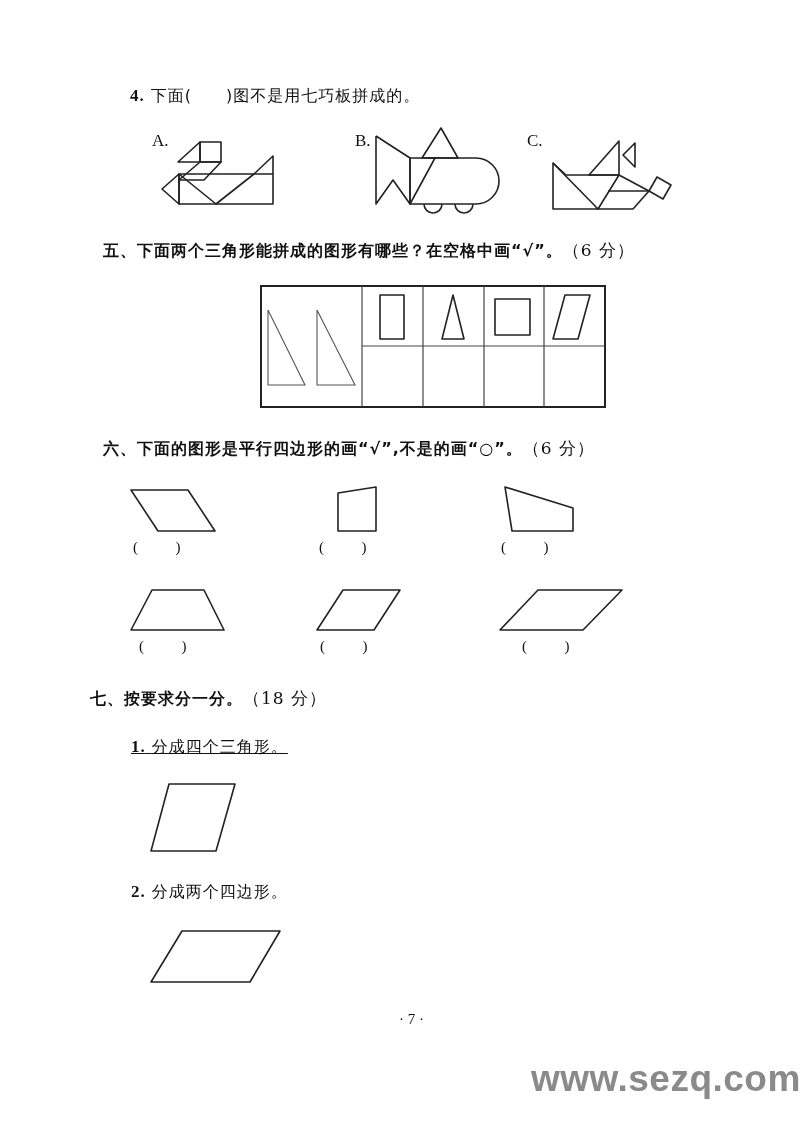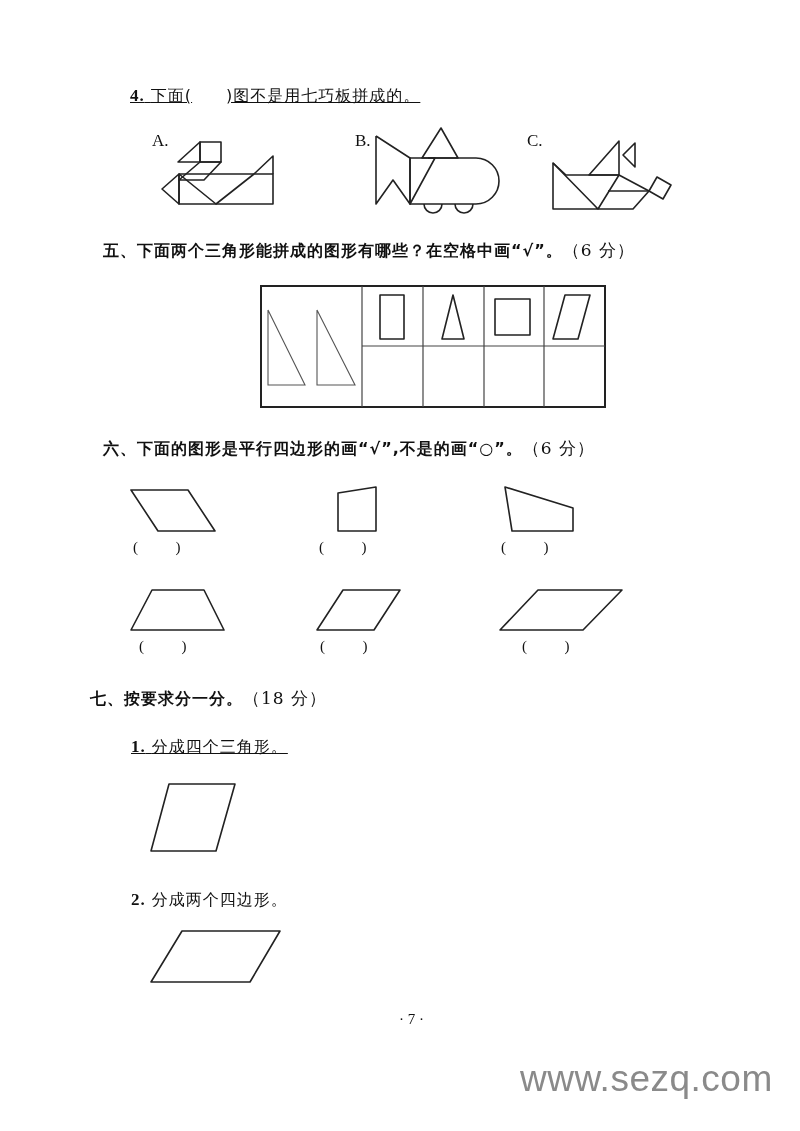--- a/index.html
+++ b/index.html
@@ -14,21 +14,21 @@
   .paren { font-family: "Liberation Serif", serif; font-size: 15px; white-space: pre; }
   svg { position: absolute; overflow: visible; }
   .fig { fill: none; stroke: #222; stroke-width: 1.6; stroke-linejoin: round; }
   .thin { fill: none; stroke: #555; stroke-width: 1.1; }
   .page-num { font-family: "Liberation Serif", serif; font-size: 15px; }
   .watermark { font-family: "Liberation Sans", sans-serif; font-size: 37px; color: #8a8a8a; letter-spacing: 0.5px; }
 </style>
 </head>
 <body>
 
-<div class="abs sub-title" style="left:130px; top:86px;text-decoration:underline;">
+<div class="abs sub-title" style="left:130px; top:86px;">
   <span class="num">4.</span>
   <span>下面(</span><span style="display:inline-block;width:34px;"></span><span>)图不是用七巧板拼成的。</span>
 </div>
 
 <div class="abs opt-label" style="left:152px; top:131px;">A.</div>
 <svg style="left:176px; top:134px;" width="100" height="72" viewBox="0 0 100 72">
   <polygon class="fig" points="24,8 45,8 45,28 24,28"></polygon>
   <polygon class="fig" points="24,8 24,28 2,28"></polygon>
   <polygon class="fig" points="24,28 45,28 28,46 3,46"></polygon>
   <polygon class="fig" points="3,46 3,76 -14,61" transform="translate(0,-6)"></polygon>
@@ -120,22 +120,22 @@
 </div>
 
 <div class="abs sub-title" style="left:131px; top:737px;text-decoration:underline;">
   <span class="num">1.</span>
   <span>分成四个三角形。</span>
 </div>
 <svg style="left:150px; top:783px;" width="88" height="70" viewBox="0 0 88 70">
   <polygon class="fig" points="19,1 85,1 66,68 1,68"></polygon>
 </svg>
 
-<div class="abs sub-title" style="left:131px; top:882px;margin-top:8px;">
+<div class="abs sub-title" style="left:131px; top:882px;">
   <span class="num">2.</span>
   <span>分成两个四边形。</span>
 </div>
 <svg style="left:150px; top:930px;" width="132" height="55" viewBox="0 0 132 55">
   <polygon class="fig" points="32,1 130,1 100,52 1,52"></polygon>
 </svg>
 
 <div class="abs page-num" style="left:399px; top:1011px;">· 7 ·</div>
-<div class="abs watermark" style="left:520px; top:1058px;">www.sezq.com</div>
+<div class="abs watermark" style="left:531px; top:1058px;font-weight:bold;">www.sezq.com</div>
 
 </body></html>

